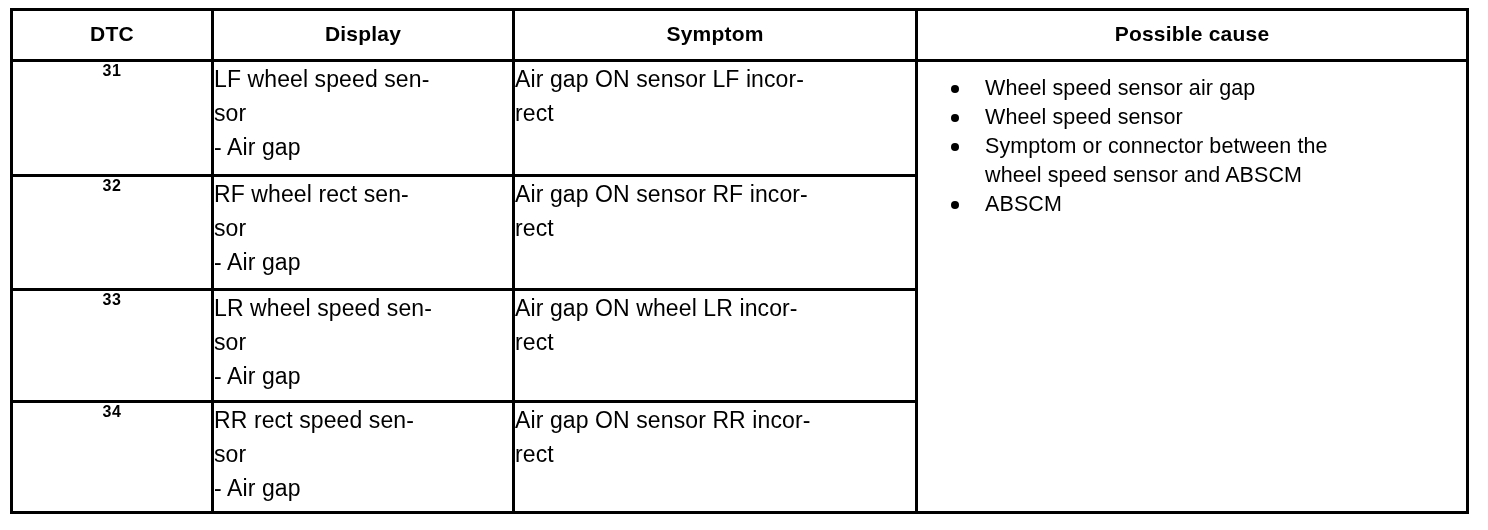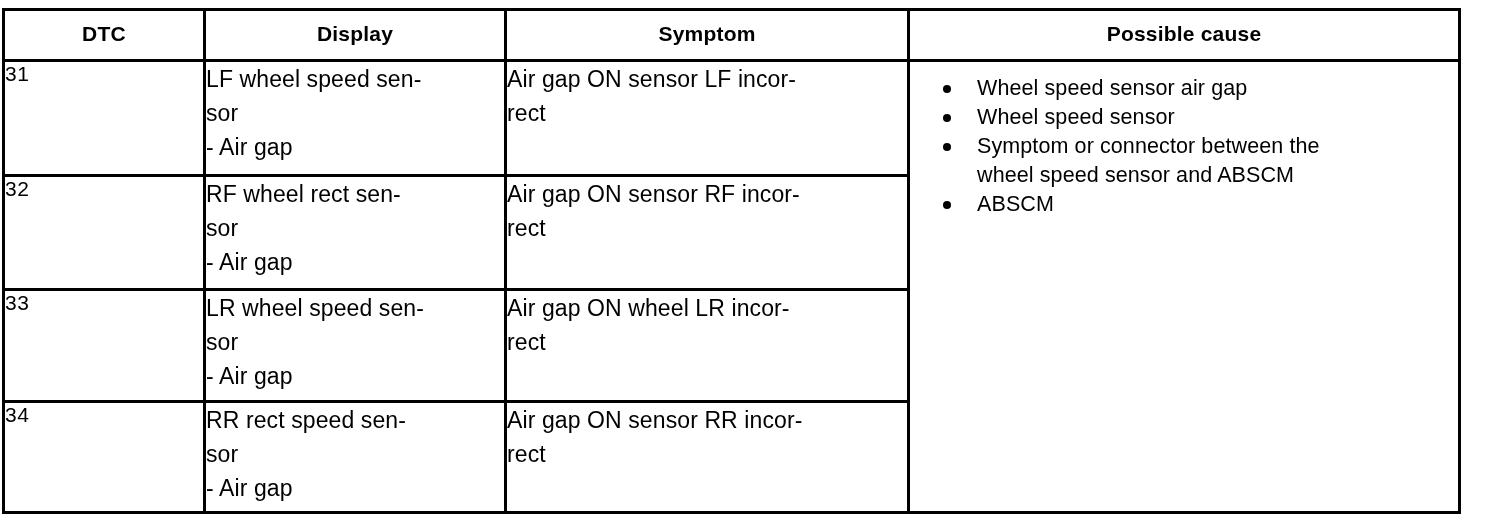--- a/index.html
+++ b/index.html
@@ -18,21 +18,21 @@
   #page {
     position: relative;
     width: 1488px;
     height: 530px;
     background: #ffffff;
   }
 
   
   .dtc-table {
     position: absolute;
-    left: 2px;
+    left: 10px;
     top: 8px;
     width: 1456px;
     height: 476px;
     border-collapse: collapse;
     table-layout: fixed;
     background: #3b82f6;
   }
 
   .dtc-table col.c-dtc      { width: 201px; }
   .dtc-table col.c-display  { width: 301px; }
@@ -54,22 +54,23 @@
     vertical-align: middle;
     font-size: 21px;
     font-weight: bold;
     letter-spacing: 0.2px;
     line-height: 1.1;
     padding-bottom: 2px;
   }
 
   
   .cell-dtc {
-    font-size: 21px;
-    font-weight: normal;
+    text-align: center;
+    font-size: 16px;
+    font-weight: bold;
     padding-top: 14px;
     letter-spacing: 0.5px;
   }
 
   .cell-display,
   .cell-symptom {
     font-size: 23px;
     line-height: 34px;
     padding: 8px 0 0 12px;
     letter-spacing: 0.1px;

